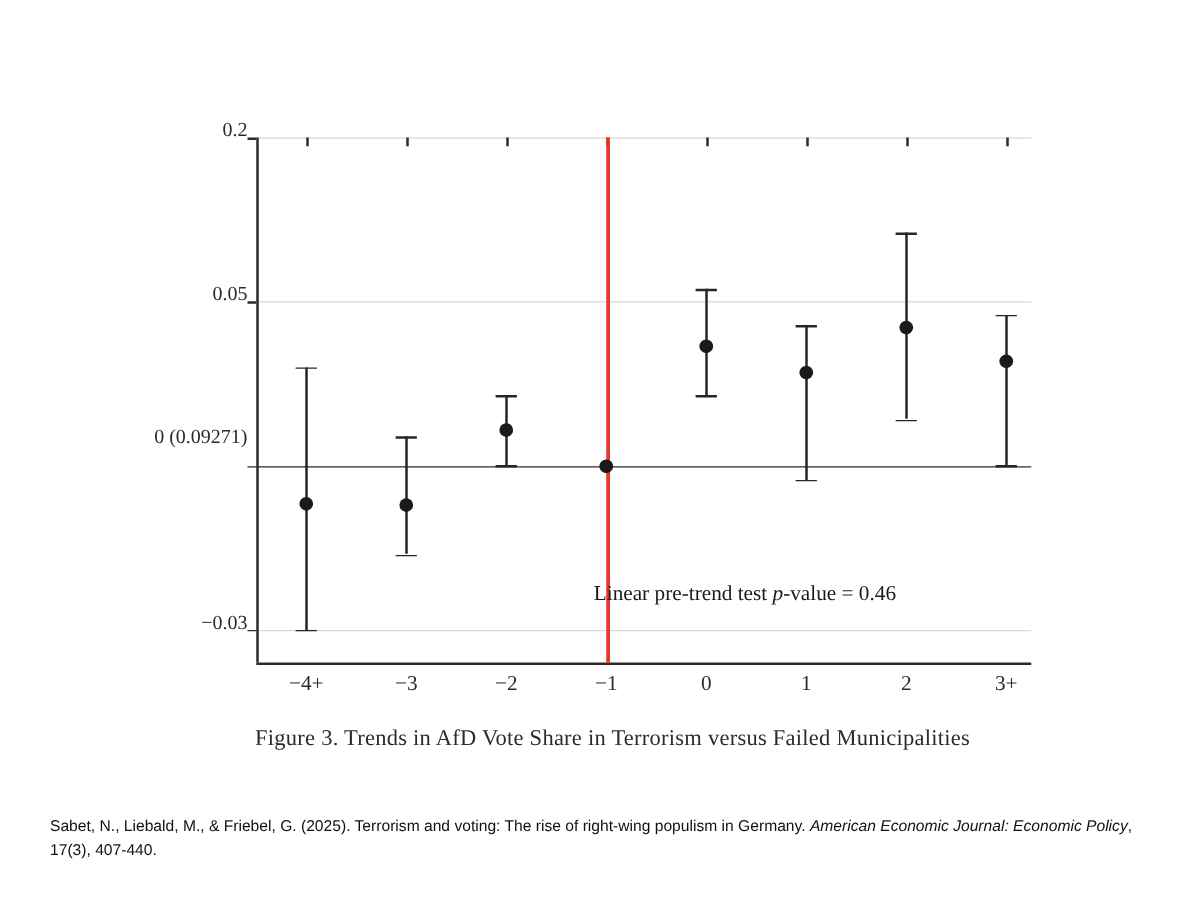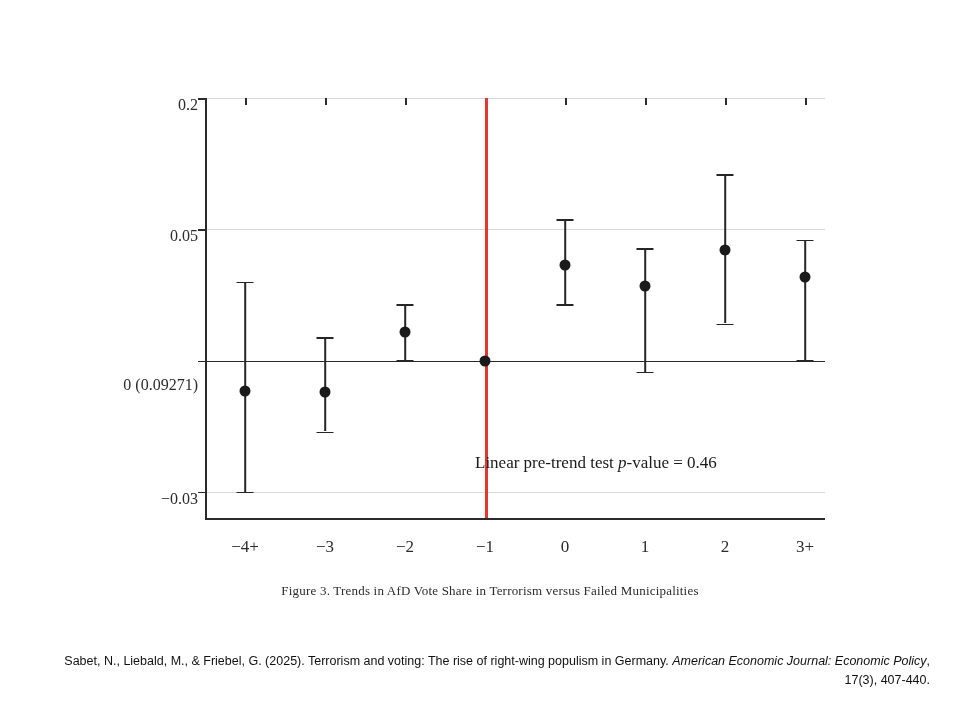--- a/index.html
+++ b/index.html
@@ -27,21 +27,21 @@
     position: absolute;
     left: 120px;
     top: 60px;
     width: 740px;
     height: 560px;
   }
 
   #plot-area {
     position: absolute;
     left: 85px;
-    top: 38px;
+    top: 50px;
     width: 620px;
     height: 420px;
   }
 
   .gridline {
     position: absolute;
     left: 0;
     width: 100%;
     height: 1px;
     background: #d9d9d9;
@@ -162,47 +162,46 @@
     left: 0;
     top: 520px;
     width: 740px;
     text-align: center;
     font-family: "Liberation Serif", serif;
     font-size: 16.5px;
     color: #2b2b2b;
     letter-spacing: 0.2px;
   }
   #figure-caption .smallcaps {
-    font-size: 13px;
+    font-size: 18px;
   }
 
   #citation {
     position: absolute;
     left: 40px;
     top: 652px;
     width: 890px;
     font-family: "Liberation Sans", sans-serif;
     font-size: 12.5px;
     line-height: 1.55;
     color: #111111;
-    text-align: right;
   }
   #citation .ital { font-style: italic; }
 </style>
 </head>
 <body>
 
 <div id="slide">
 
   <div id="figure-block">
 
     <div class="ylabels">
       <div class="ytick-label" style="top:0px;">0.2</div>
       <div class="ytick-label" style="top:131.25px;">0.05</div>
-      <div class="ytick-label" style="top:280px;">0 (0.09271)</div>
+      <div class="ytick-label" style="top:245px;">0 (0.09271)</div>
       <div class="ytick-label" style="top:393.75px;">−0.03</div>
     </div>
 
     <div id="plot-area">
 
       <div class="gridline" style="top:0px;"></div>
       <div class="gridline" style="top:131.25px;"></div>
       <div class="gridline" style="top:393.75px;"></div>
 
       <div class="axisline-h" style="top:262.5px;"></div>

